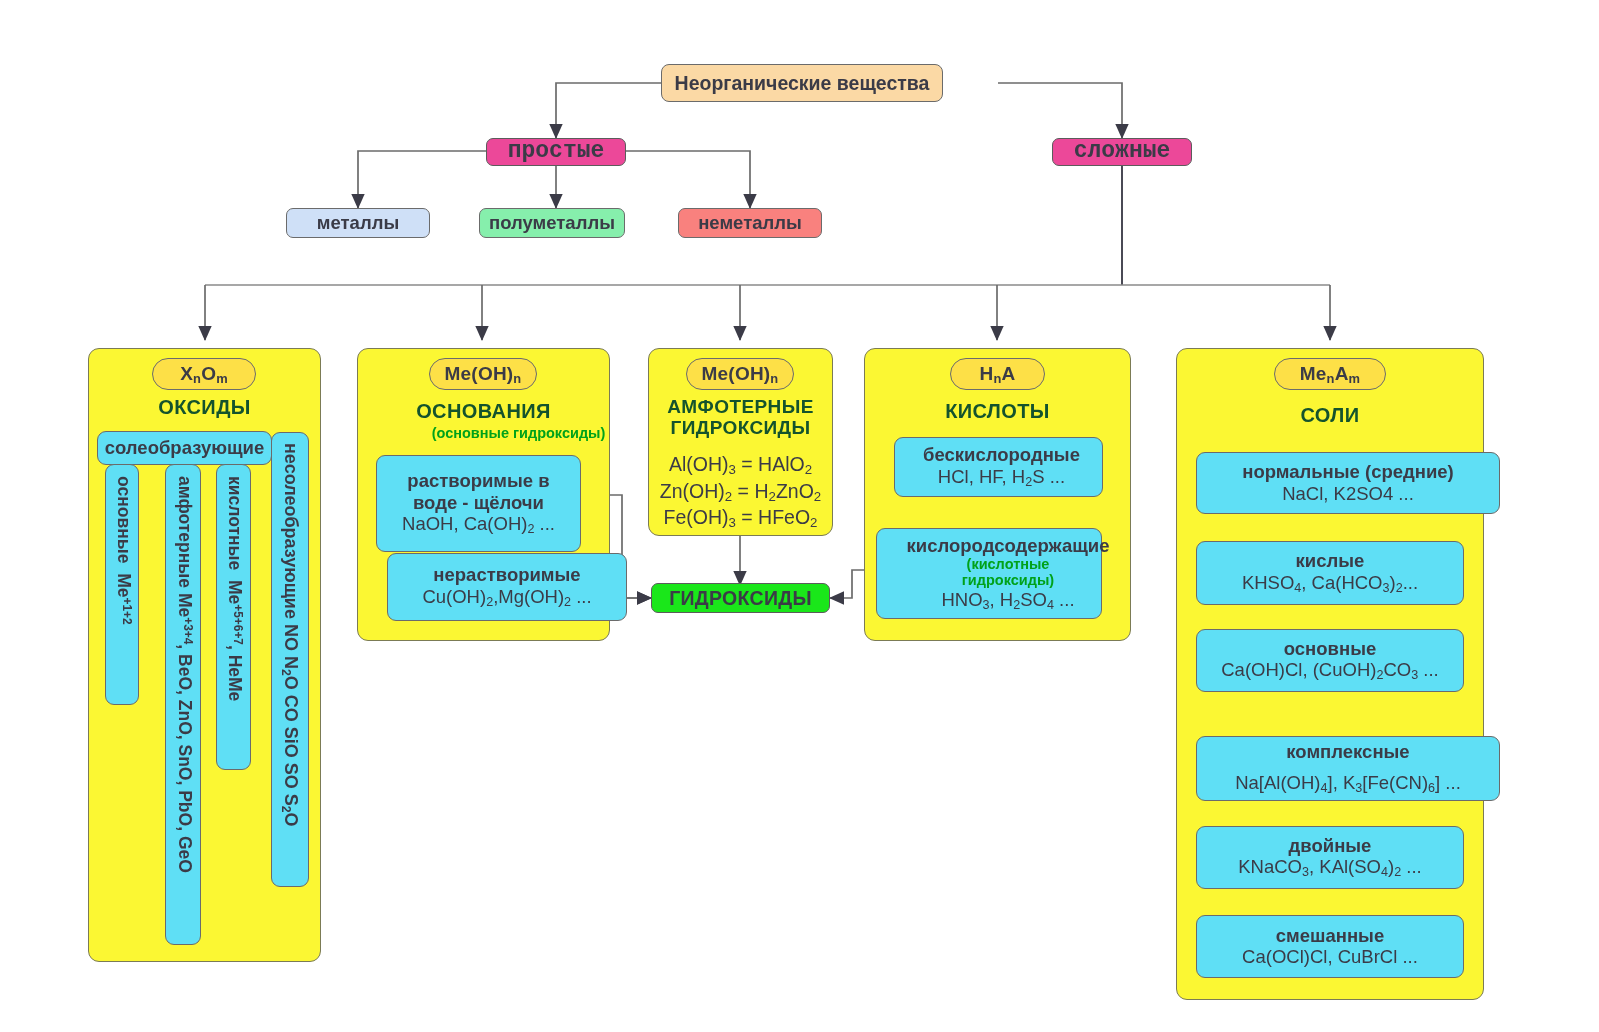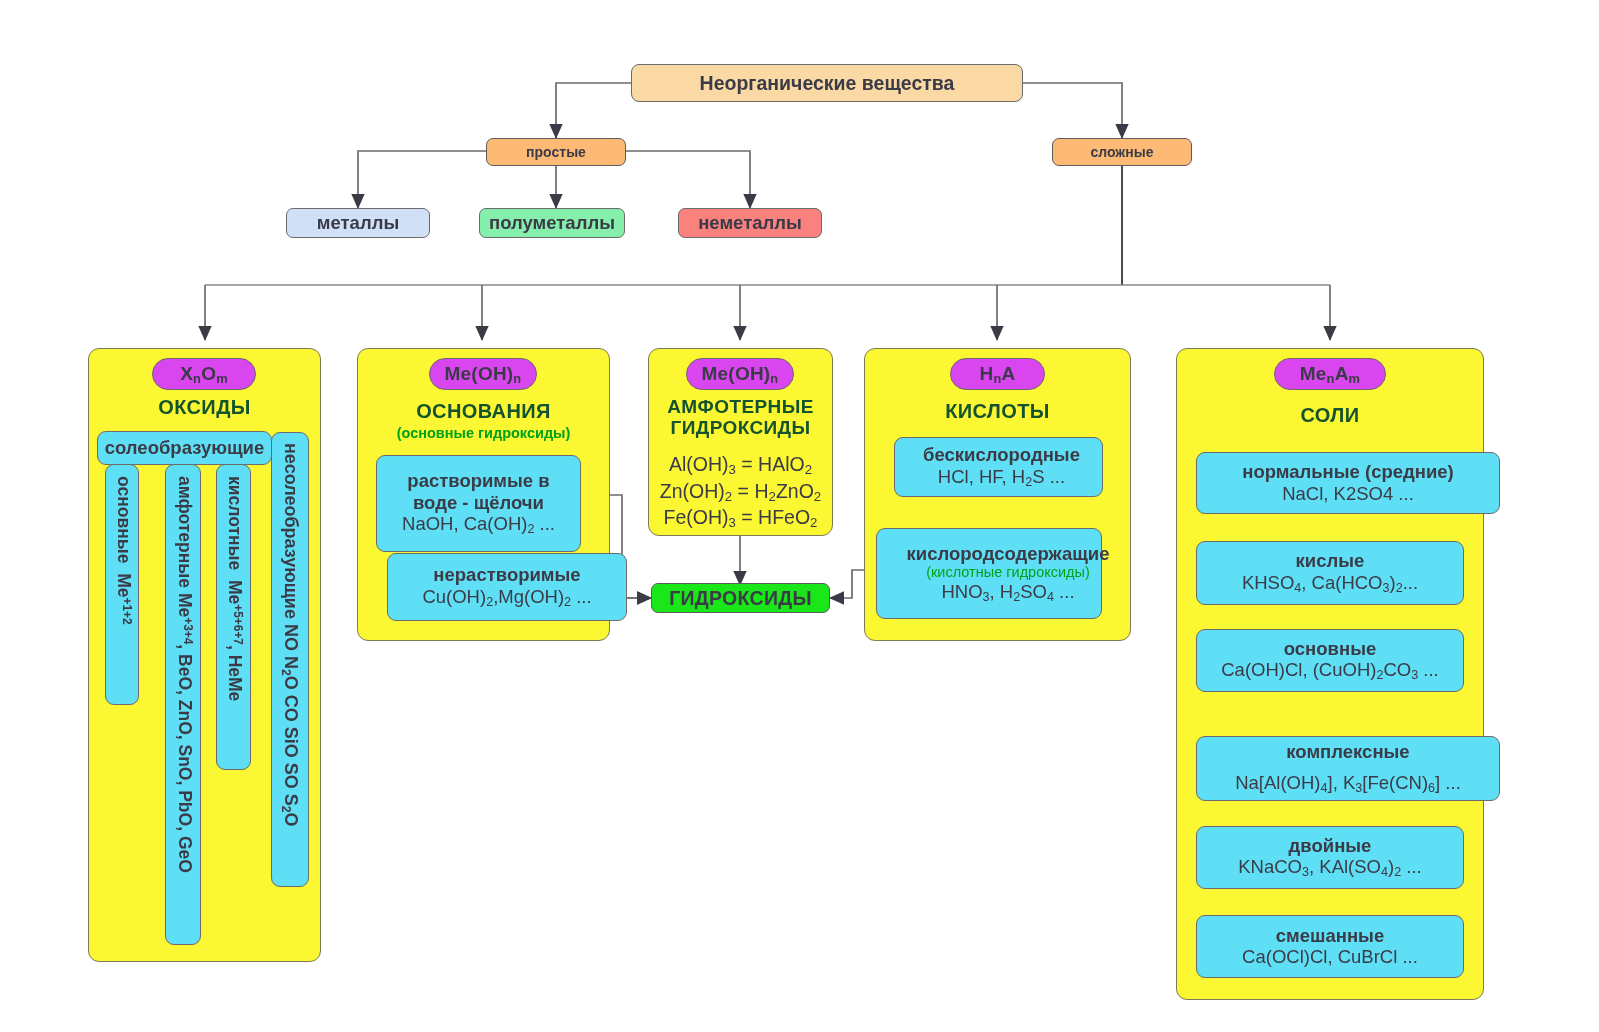--- a/index.html
+++ b/index.html
@@ -35,41 +35,42 @@
   }
 
   
   .n-root{
     background:#fbd9a5;
     font-weight:bold;
     font-size:19.5px;
     border-radius:8px;
   }
   .n-green{
-    background:#fdba74;
-    font-weight:bold;
-    font-size:14px;
+    background:#ec4899;
+    font-weight:bold;
+    font-size:23px;
     border-color:#5c5c5c;
+    font-family:Liberation Mono, monospace;
   }
   .n-metal{ background:#cfe0f7; font-weight:bold; font-size:18.5px; }
   .n-semi { background:#86efac; font-weight:bold; font-size:18.5px; }
   .n-nonmetal{ background:#f9817e; font-weight:bold; font-size:18.5px; }
 
   
   .panel{
     position:absolute;
     box-sizing:border-box;
     background:#fbf733;
     border:1.6px solid #7b7b55;
     border-radius:11px;
   }
   .formula-pill{
     position:absolute;
     box-sizing:border-box;
-    background:#d946ef;
+    background:#fde047;
     border:1.7px solid #6b6b6b;
     border-radius:20px;
     display:flex;align-items:center;justify-content:center;
     font-weight:bold;
     font-size:19px;
     color:#3b3b47;
     letter-spacing:.2px;
   }
   .panel-title{
     position:absolute;
@@ -84,20 +85,21 @@
   }
   .panel-sub{
     position:absolute;
     width:100%;
     left:0;
     text-align:center;
     font-weight:bold;
     font-size:14.5px;
     color:#00a21a;
     line-height:1.1;
+    padding-left:35px;
   }
   .panel-lines{
     position:absolute;
     width:100%;
     left:0;
     text-align:center;
     font-size:19.5px;
     color:#3b3b47;
     line-height:1.33;
   }
@@ -111,21 +113,21 @@
     border-radius:9px;
     display:flex;
     flex-direction:column;
     align-items:center;
     justify-content:center;
     text-align:center;
     color:#3b3b47;
     padding:2px 6px;
   }
   .cyan .hd{ font-weight:bold; font-size:18.5px; line-height:1.17; }
-  .cyan .hd2{ font-weight:normal; font-size:14.5px; color:#00a21a; line-height:1.12; }
+  .cyan .hd2{ font-weight:bold; font-size:14.5px; color:#00a21a; line-height:1.12; }
   .cyan .ex{ font-size:18.5px; line-height:1.2; }
 
   
   .vbar{
     position:absolute;
     box-sizing:border-box;
     background:#5fdff5;
     border:1.6px solid #6b6b6b;
     border-radius:9px;
     overflow:hidden;
@@ -194,21 +196,21 @@
 
       <path d="M740,535 L740,585" marker-end="url(#ah)"></path>
 
       <path d="M592,495 L622,495 L622,598 L651,598" marker-end="url(#ah)"></path>
       <path d="M592,588 L610,588 L610,598 L651,598" marker-end="url(#ah)"></path>
 
       <path d="M872,570 L852,570 L852,598 L830,598" marker-end="url(#ah)"></path>
     </g>
   </svg>
 
-  <div class="node n-root" style="left:631px;top:64px;width:392px;height:38px;">
+  <div class="node n-root" style="left:661px;top:64px;width:282px;height:38px;">
     <span>Неорганические вещества</span>
   </div>
 
   <div class="node n-green" style="left:486px;top:138px;width:140px;height:28px;">
     <span>простые</span>
   </div>
   <div class="node n-green" style="left:1052px;top:138px;width:140px;height:28px;">
     <span>сложные</span>
   </div>
 

